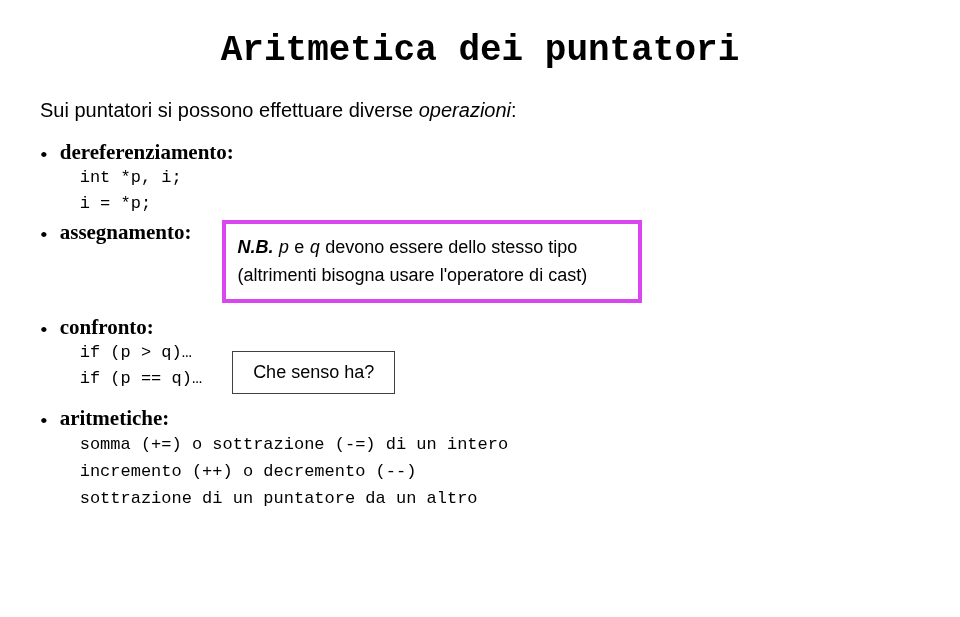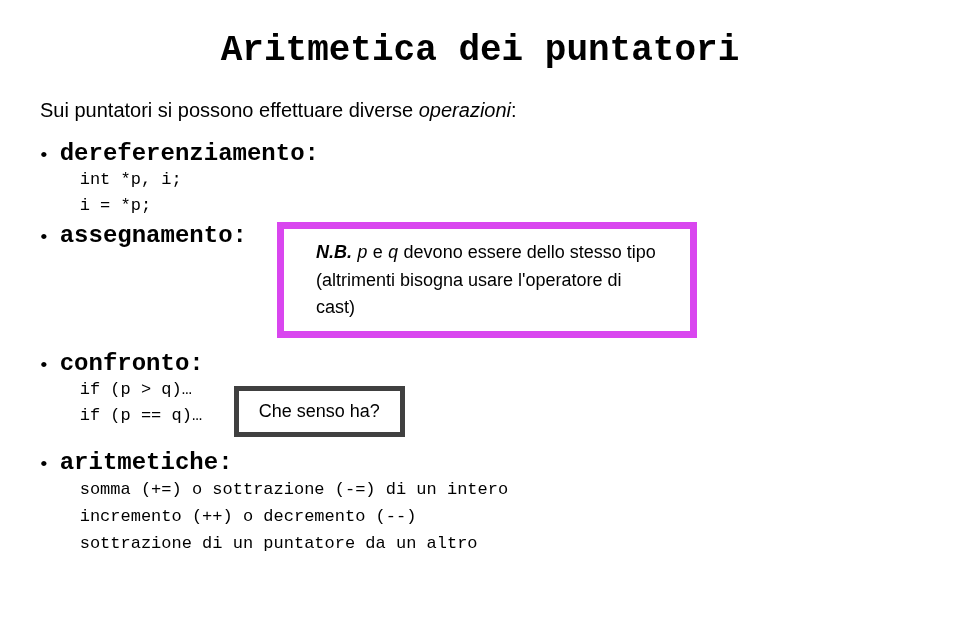--- a/index.html
+++ b/index.html
@@ -51,40 +51,40 @@
     }
 
     .code-block {
       font-family: 'Courier New', Courier, monospace;
       font-size: 17px;
       line-height: 1.55;
       margin-left: 20px;
     }
 
     .note-box {
-      border: 7px solid #d946ef;
-      padding: 10px 32px;
+      border: 4px solid #d946ef;
+      padding: 10px 12px;
       font-family: Arial, sans-serif;
       font-size: 18px;
       line-height: 1.5;
       max-width: 420px;
     }
 
     .note-box .nb-label {
       font-weight: bold;
       font-style: italic;
     }
 
     .note-box .nb-code {
       font-family: 'Courier New', Courier, monospace;
       font-style: italic;
     }
 
     .question-box {
-      border: 5px solid #404040;
+      border: 1px solid #404040;
       padding: 10px 20px;
       font-family: Arial, sans-serif;
       font-size: 18px;
       text-align: center;
       margin-top: 8px;
     }
 
     .aritmetiche-code {
       font-family: 'Courier New', Courier, monospace;
       font-size: 17px;
@@ -93,23 +93,23 @@
     }
 
     .bullet-row {
       display: flex;
       align-items: flex-start;
       gap: 0;
       margin-bottom: 2px;
     }
 
     .section-label {
-      font-family: Liberation Mono, monospace;
+      font-family: Liberation Serif, serif;
       font-weight: bold;
-      font-size: 24px;
+      font-size: 21px;
       margin-top: 44px;
     }
   </style>
 </head>
 <body>
 
 <div class="page">
 
   <h1 class="title">Aritmetica dei puntatori</h1>
 

